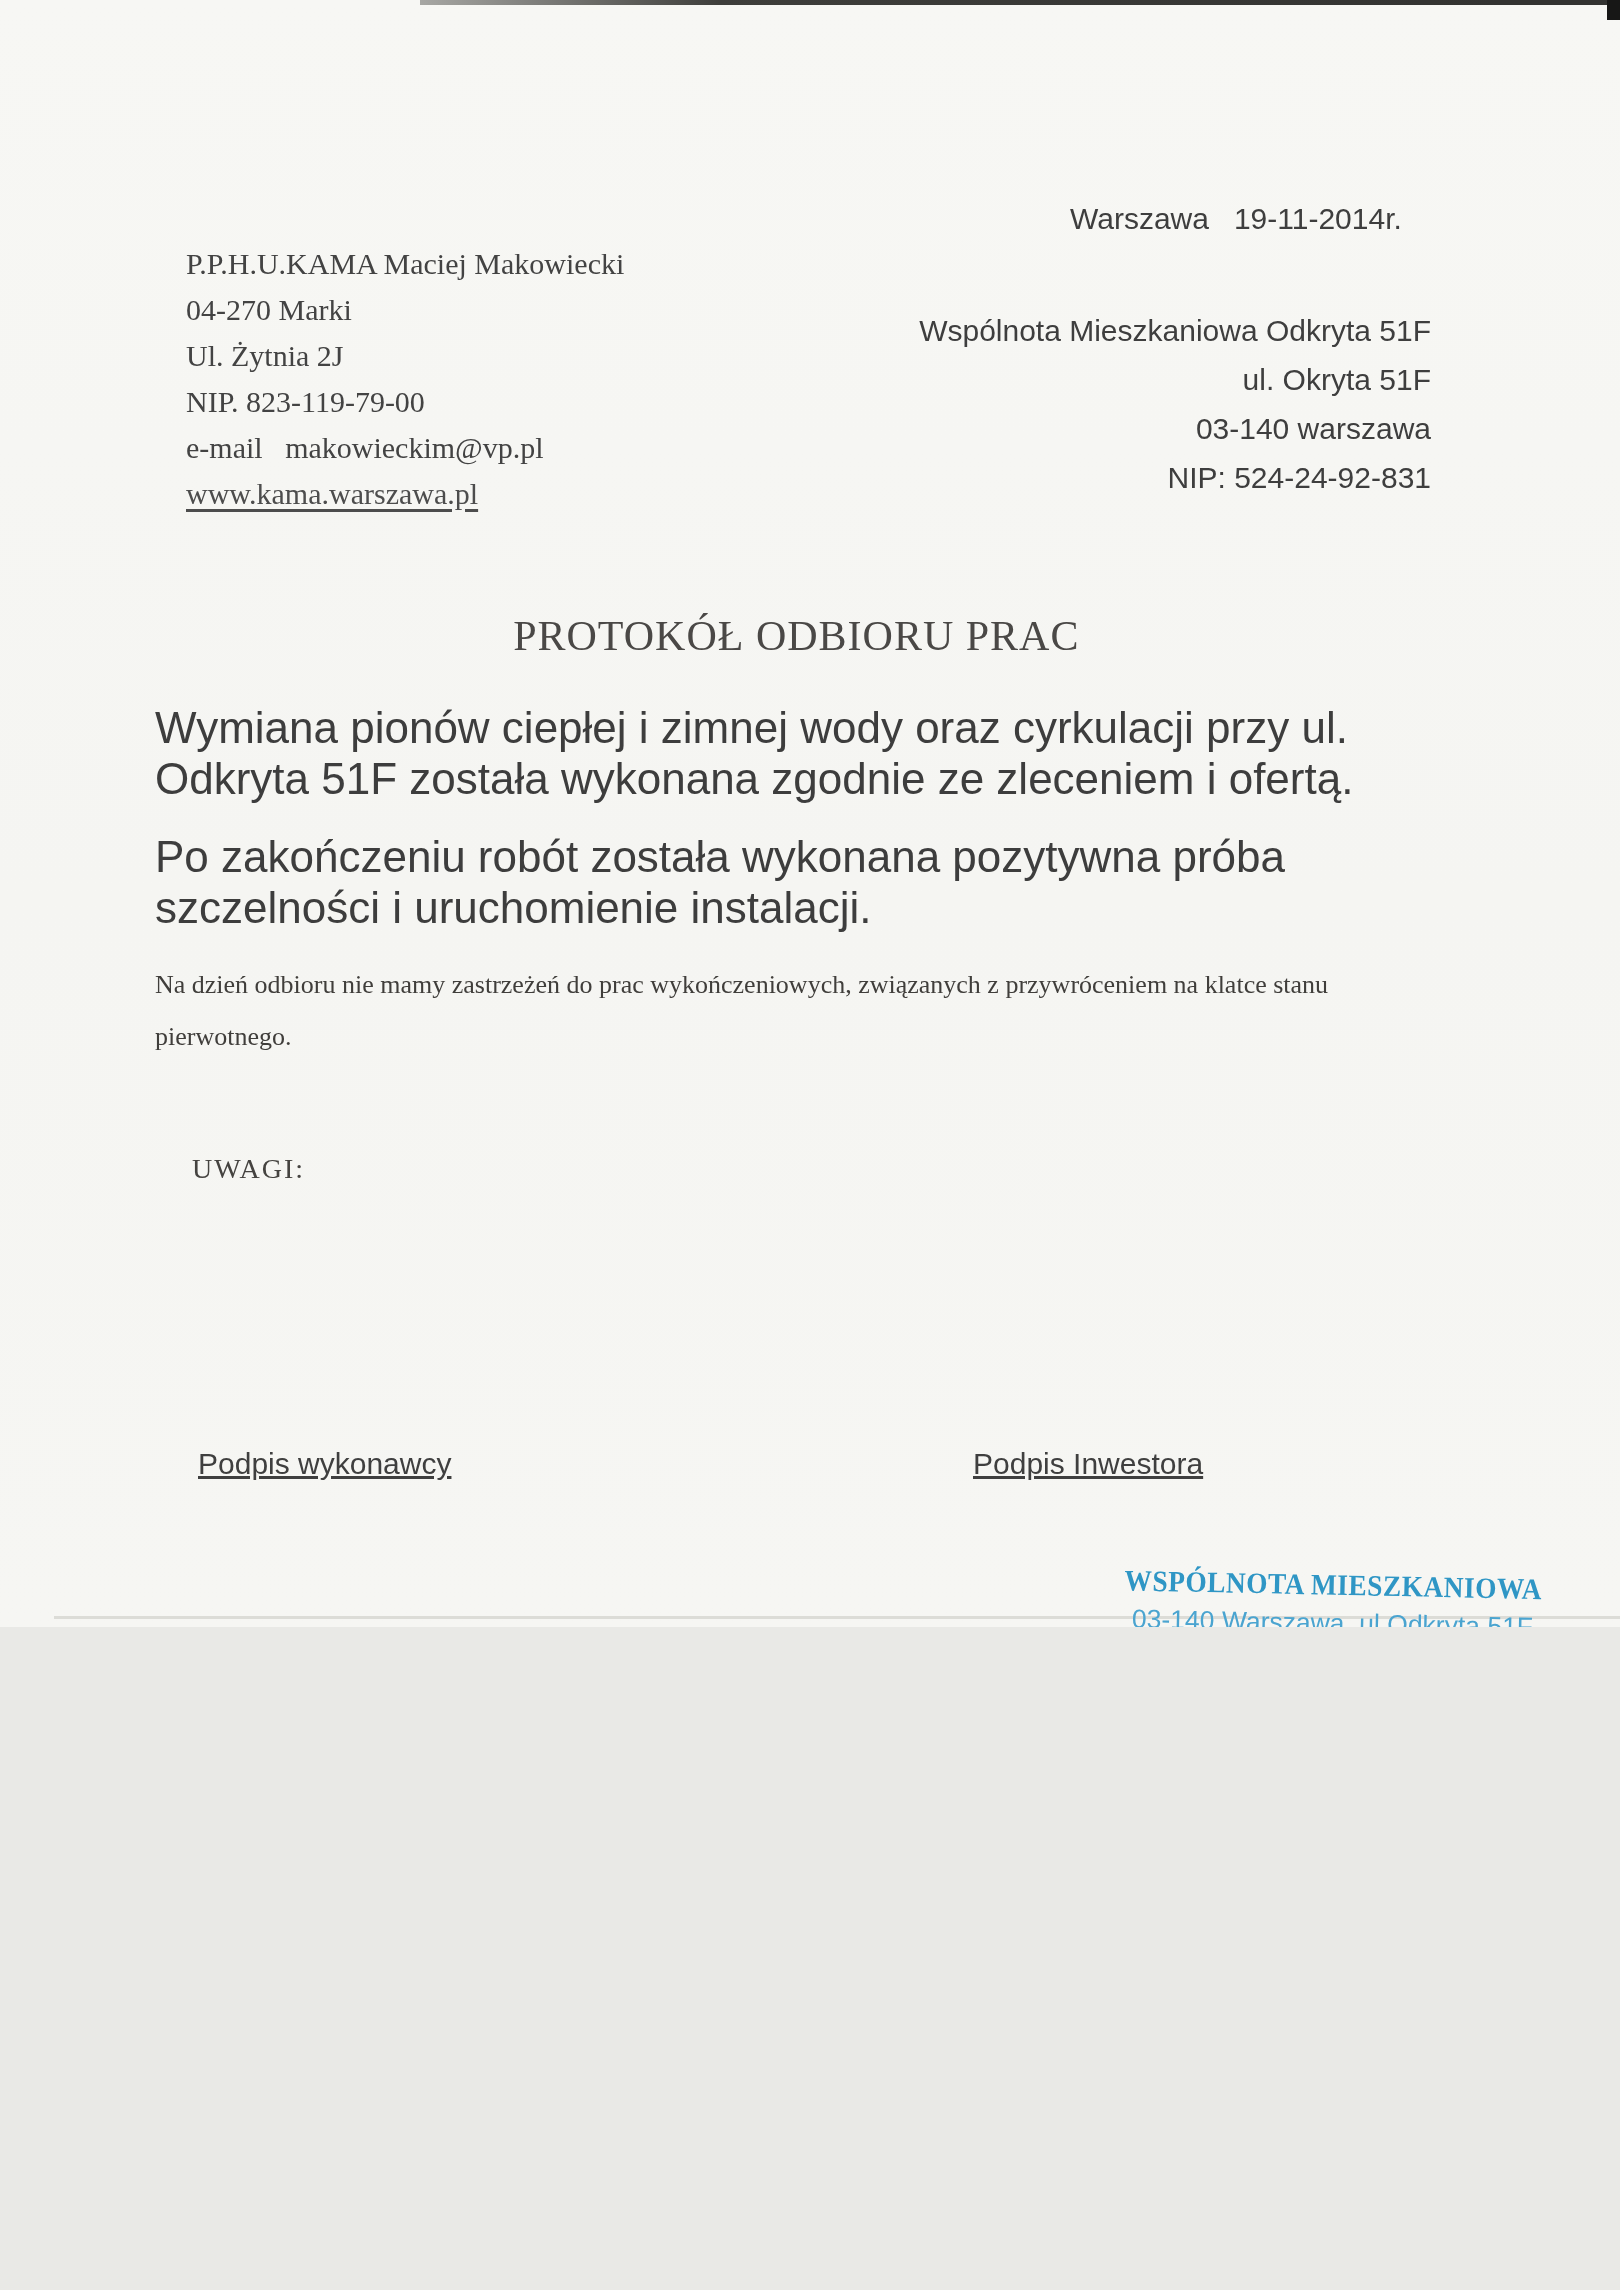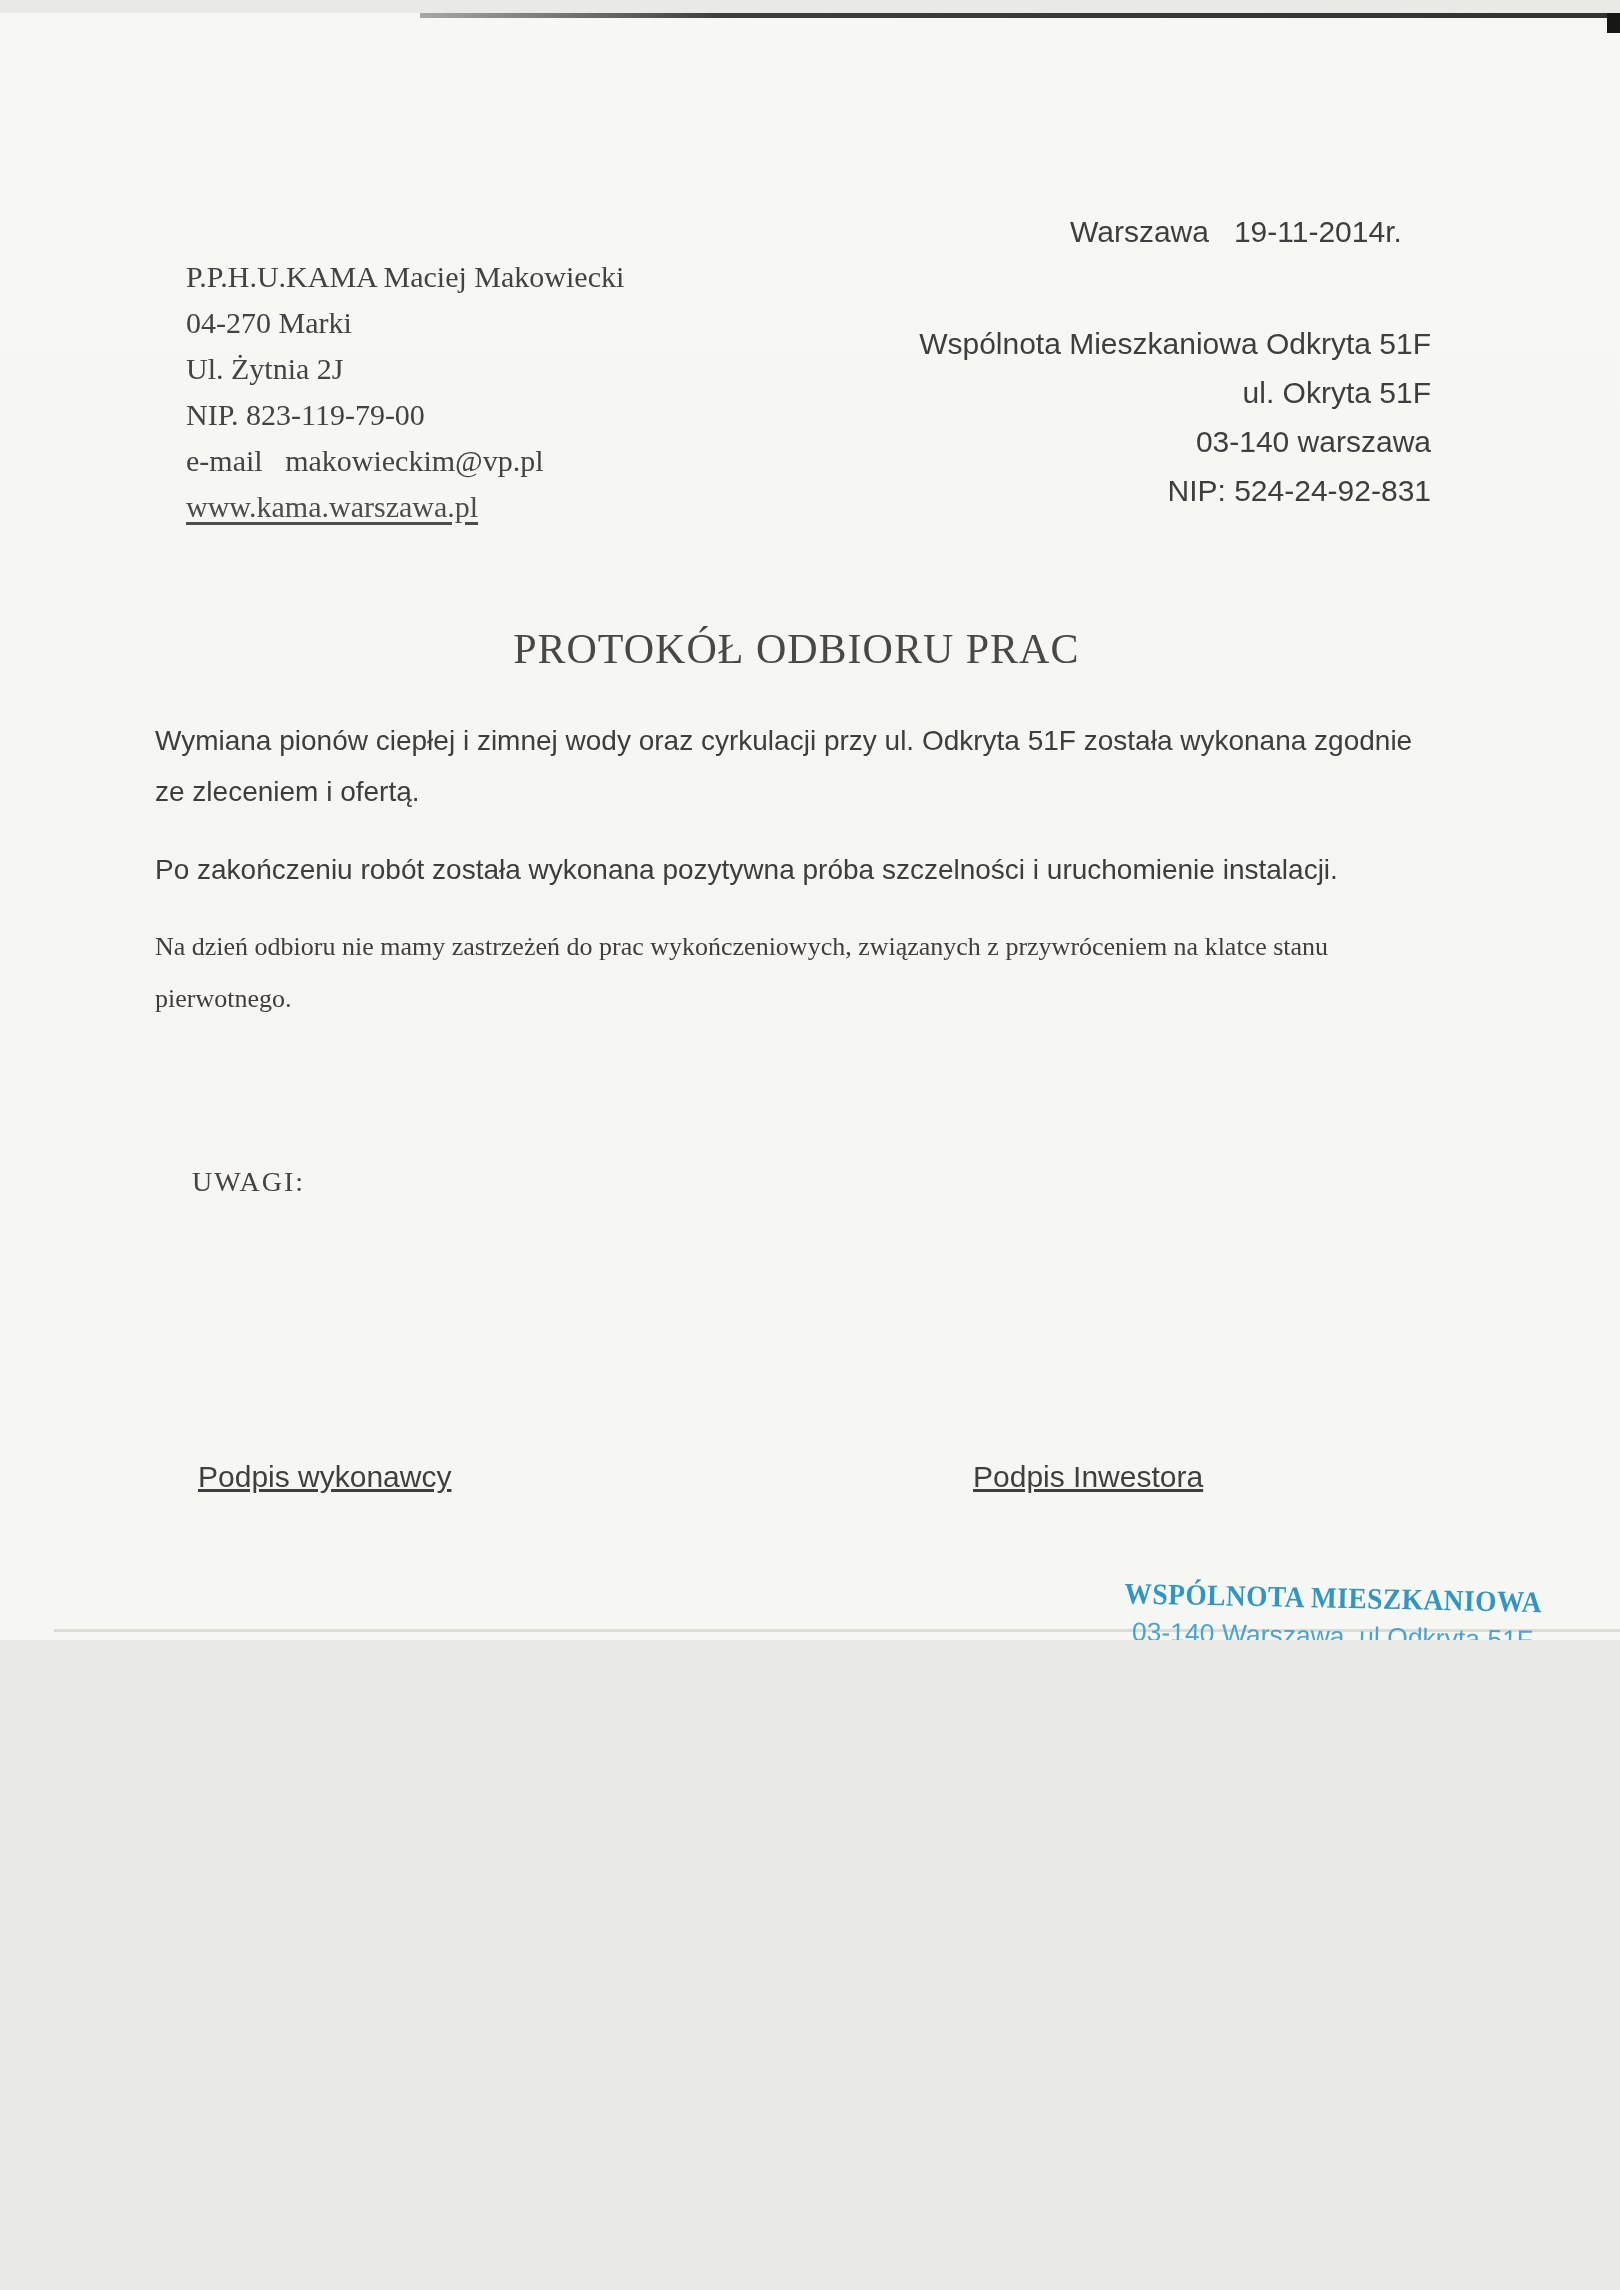--- a/index.html
+++ b/index.html
@@ -1,20 +1,20 @@
 <!DOCTYPE html>
 <html lang="pl" style="--stamp-color: #2f96c5; --stamp-color-light: #4aa4d0; --ink-color: #3f4e9e;"><head>
 <meta charset="utf-8">
 <title>Protokół odbioru prac</title>
 <style>
   html,body{margin:0;padding:0;background:#e9e9e6;}
   .page{
     position:relative;
     width:1620px;height:1627px;
-    margin:13px auto;
+    margin:0 auto;
     background:linear-gradient(180deg,#f7f7f4 0%,#f5f5f2 55%,#f6f6f3 100%);
     overflow:hidden;
     font-family:"Liberation Sans",sans-serif;
     color:#3b3b3b;
   }
   .pre{white-space:pre-wrap;}
 
   
   .scan-edge-top{
     position:absolute;top:0;left:420px;right:0;height:4.9px;
@@ -48,21 +48,21 @@
   .doc-title{
     position:absolute;top:612px;left:0;width:1620px;margin:0;
     text-align:center;transform:translateX(-13.7px);
     font-family:"Liberation Serif",serif;font-weight:400;
     font-size:42px;letter-spacing:1px;color:#4a4846;
   }
 
   
   .body-text{position:absolute;left:155px;top:702px;width:1266px;}
   .body-text p{margin:0 0 26.5px 0;}
-  .p-sans{font-size:28px;line-height:51px;color:#3d3d3d;}
+  .p-sans{font-size:44px;line-height:51px;color:#3d3d3d;}
   .p-serif{
     font-family:"Liberation Serif",serif;
     font-size:26px;line-height:52px;color:#403e3b;
   }
 
   .uwagi{
     position:absolute;left:192px;top:1153px;
     font-family:"Liberation Serif",serif;
     font-size:28px;letter-spacing:2px;color:#454340;
   }

